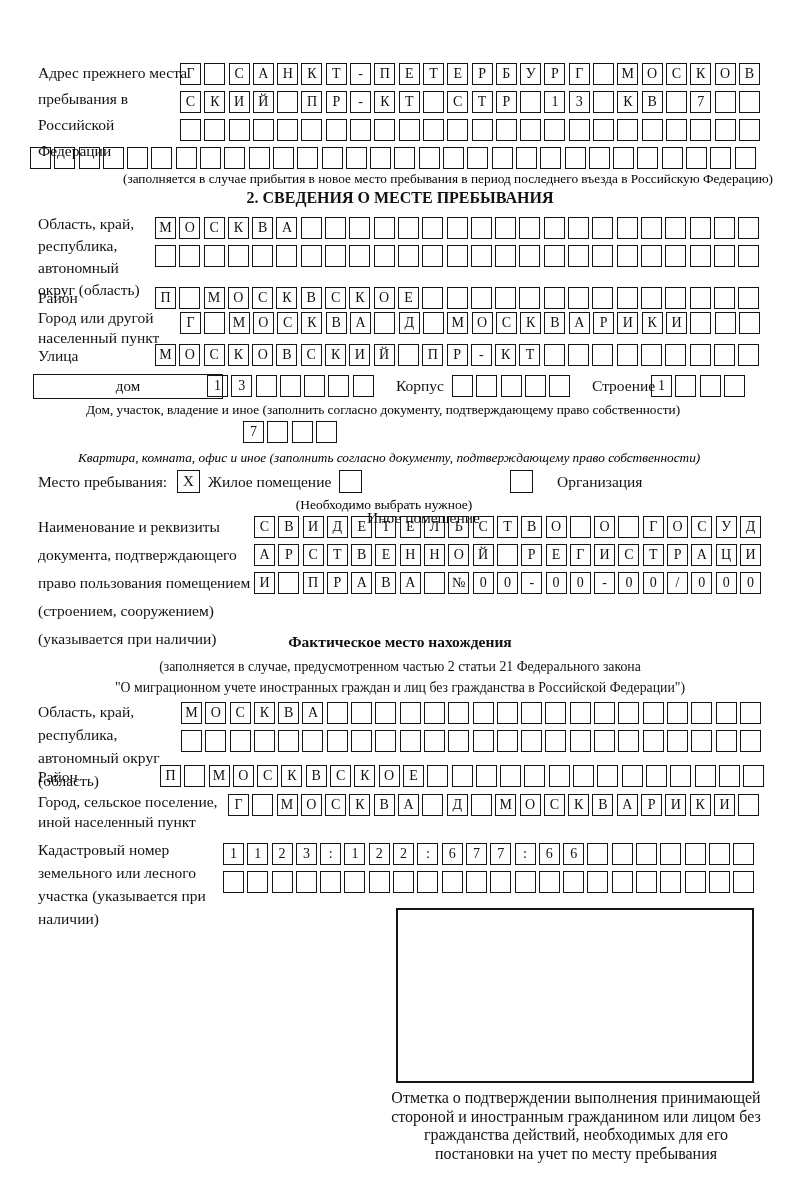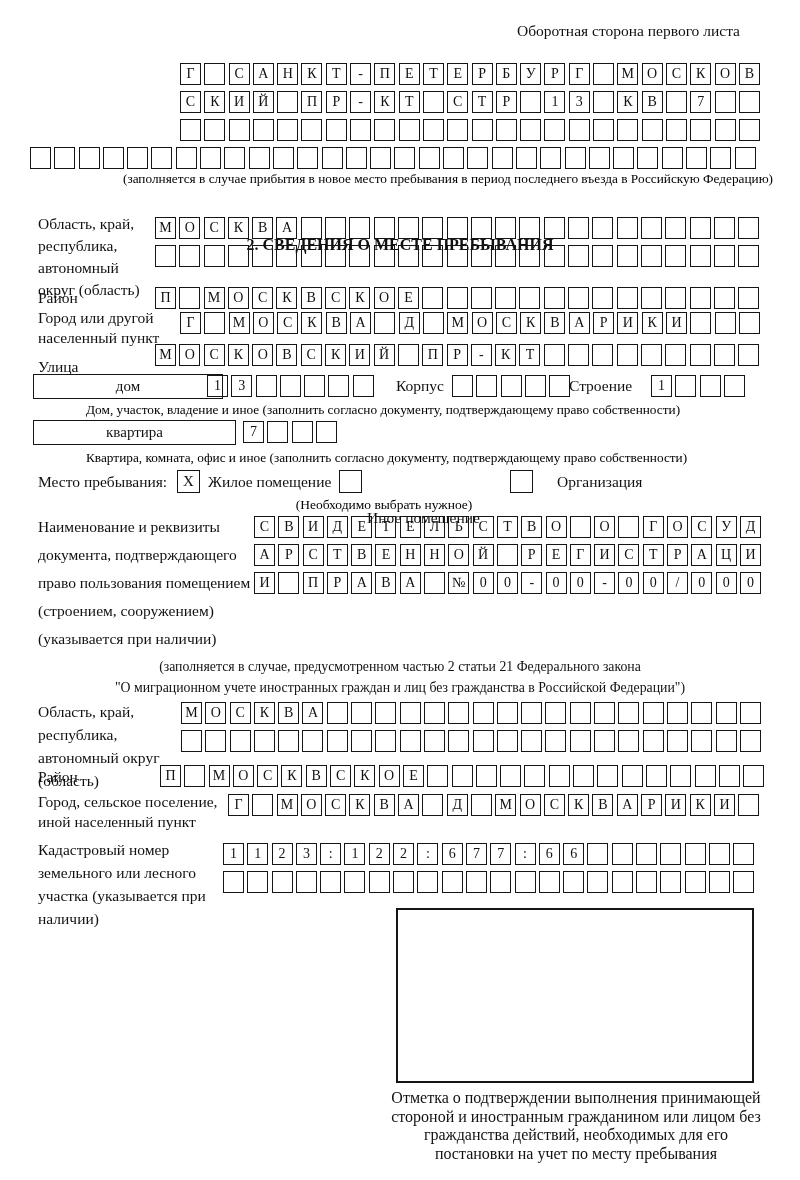--- a/index.html
+++ b/index.html
@@ -37,22 +37,22 @@
   .stamp{
     position:absolute;box-sizing:border-box;
     border:2px solid #151515;background:#fff;
   }
 </style>
 </head>
 <body>
 
 <div class="page">
 
-  <div class="abs lbl" style="top:22px;right:60px;">Оборотная сторона первого листа</div>
-
+
+  <div class="abs lbl" style="left:38px;top:60px;width:150px;line-height:26px;">Адрес прежнего места пребывания в Российской Федерации</div>
   <div class="boxrow" style="left:180px;top:63px;">
       <span class="cell">Г</span>
       <span class="cell"></span>
       <span class="cell">С</span>
       <span class="cell">А</span>
       <span class="cell">Н</span>
       <span class="cell">К</span>
       <span class="cell">Т</span>
       <span class="cell">-</span>
       <span class="cell">П</span>
@@ -151,21 +151,21 @@
       <span class="cell"></span>
       <span class="cell"></span>
       <span class="cell"></span>
       <span class="cell"></span>
       <span class="cell"></span>
       <span class="cell"></span>
       <span class="cell"></span>
     </div>
   <div class="abs cap center" style="top:171px;">(заполняется в случае прибытия в новое место пребывания в период последнего въезда в Российскую Федерацию)</div>
 
-  <div class="abs lbl center bold" style="top:189px;font-size:16px;margin-top:47px;">2. СВЕДЕНИЯ О МЕСТЕ ПРЕБЫВАНИЯ</div>
+  <div class="abs lbl center bold" style="top:189px;font-size:16px;">2. СВЕДЕНИЯ О МЕСТЕ ПРЕБЫВАНИЯ</div>
 
   <div class="abs lbl" style="left:38px;top:213px;width:120px;line-height:22px;">Область, край, республика, автономный округ (область)</div>
   <div class="boxrow" style="left:155px;top:217px;">
       <span class="cell">М</span>
       <span class="cell">О</span>
       <span class="cell">С</span>
       <span class="cell">К</span>
       <span class="cell">В</span>
       <span class="cell">А</span>
       <span class="cell"></span>
@@ -266,21 +266,21 @@
       <span class="cell">А</span>
       <span class="cell">Р</span>
       <span class="cell">И</span>
       <span class="cell">К</span>
       <span class="cell">И</span>
       <span class="cell"></span>
       <span class="cell"></span>
       <span class="cell"></span>
     </div>
 
-  <div class="abs lbl" style="left:38px;top:358px;">Улица</div>
+  <div class="abs lbl" style="left:38px;top:347px;">Улица</div>
   <div class="boxrow" style="left:155px;top:344px;">
       <span class="cell">М</span>
       <span class="cell">О</span>
       <span class="cell">С</span>
       <span class="cell">К</span>
       <span class="cell">О</span>
       <span class="cell">В</span>
       <span class="cell">С</span>
       <span class="cell">К</span>
       <span class="cell">И</span>
@@ -313,37 +313,36 @@
       <span class="cell"></span>
     </div>
   <div class="abs lbl" style="left:396px;top:377px;text-align:center;">Корпус</div>
   <div class="boxrow" style="left:452px;top:375px;">
       <span class="cell"></span>
       <span class="cell"></span>
       <span class="cell"></span>
       <span class="cell"></span>
       <span class="cell"></span>
     </div>
-  <div class="abs lbl" style="left:569px;top:377px;">Строение</div>
+  <div class="abs lbl" style="left:592px;top:377px;">Строение</div>
   <div class="boxrow" style="left:651px;top:375px;">
       <span class="cell">1</span>
       <span class="cell"></span>
       <span class="cell"></span>
       <span class="cell"></span>
     </div>
   <div class="abs cap" style="left:38px;top:402px;">Дом, участок, владение и иное (заполнить согласно документу, подтверждающему право собственности)</div>
 
-  <div class="bigbox" style="left:33px;top:420px;width:203px;">квартира</div>
   <div class="boxrow" style="left:243px;top:421px;">
       <span class="cell">7</span>
       <span class="cell"></span>
       <span class="cell"></span>
       <span class="cell"></span>
     </div>
-  <div class="abs cap" style="left:38px;top:450px;">Квартира, комната, офис и иное (заполнить согласно документу, подтверждающему право собственности)</div>
+  <div class="abs cap" style="left:30px;top:450px;font-style:italic;">Квартира, комната, офис и иное (заполнить согласно документу, подтверждающему право собственности)</div>
 
   <div class="abs lbl" style="left:38px;top:473px;">Место пребывания:</div>
   <div class="chk" style="left:177px;top:470px;">X</div>
   <div class="abs lbl" style="left:208px;top:473px;">Жилое помещение</div>
   <div class="chk" style="left:339px;top:470px;"></div>
   <div class="abs lbl" style="left:367px;top:473px;margin-top:36px;">Иное помещение</div>
   <div class="chk" style="left:510px;top:470px;"></div>
   <div class="abs lbl" style="left:557px;top:473px;">Организация</div>
   <div class="abs cap" style="left:0;top:497px;width:672px;text-align:center;font-size:13.5px;">(Необходимо выбрать нужное)</div>
 
@@ -411,20 +410,21 @@
       <span class="cell">0</span>
       <span class="cell">-</span>
       <span class="cell">0</span>
       <span class="cell">0</span>
       <span class="cell">/</span>
       <span class="cell">0</span>
       <span class="cell">0</span>
       <span class="cell">0</span>
     </div>
 
+  <div class="abs lbl center bold" style="top:633px;">Фактическое место нахождения</div>
   <div class="abs center" style="top:659px;font-size:13.8px;">(заполняется в случае, предусмотренном частью 2 статьи 21 Федерального закона</div>
   <div class="abs center" style="top:680px;font-size:13.8px;">"О миграционном учете иностранных граждан и лиц без гражданства в Российской Федерации")</div>
 
   <div class="abs lbl" style="left:38px;top:700px;width:145px;line-height:23px;">Область, край, республика, автономный округ (область)</div>
   <div class="boxrow" style="left:181px;top:702px;">
       <span class="cell">М</span>
       <span class="cell">О</span>
       <span class="cell">С</span>
       <span class="cell">К</span>
       <span class="cell">В</span>

